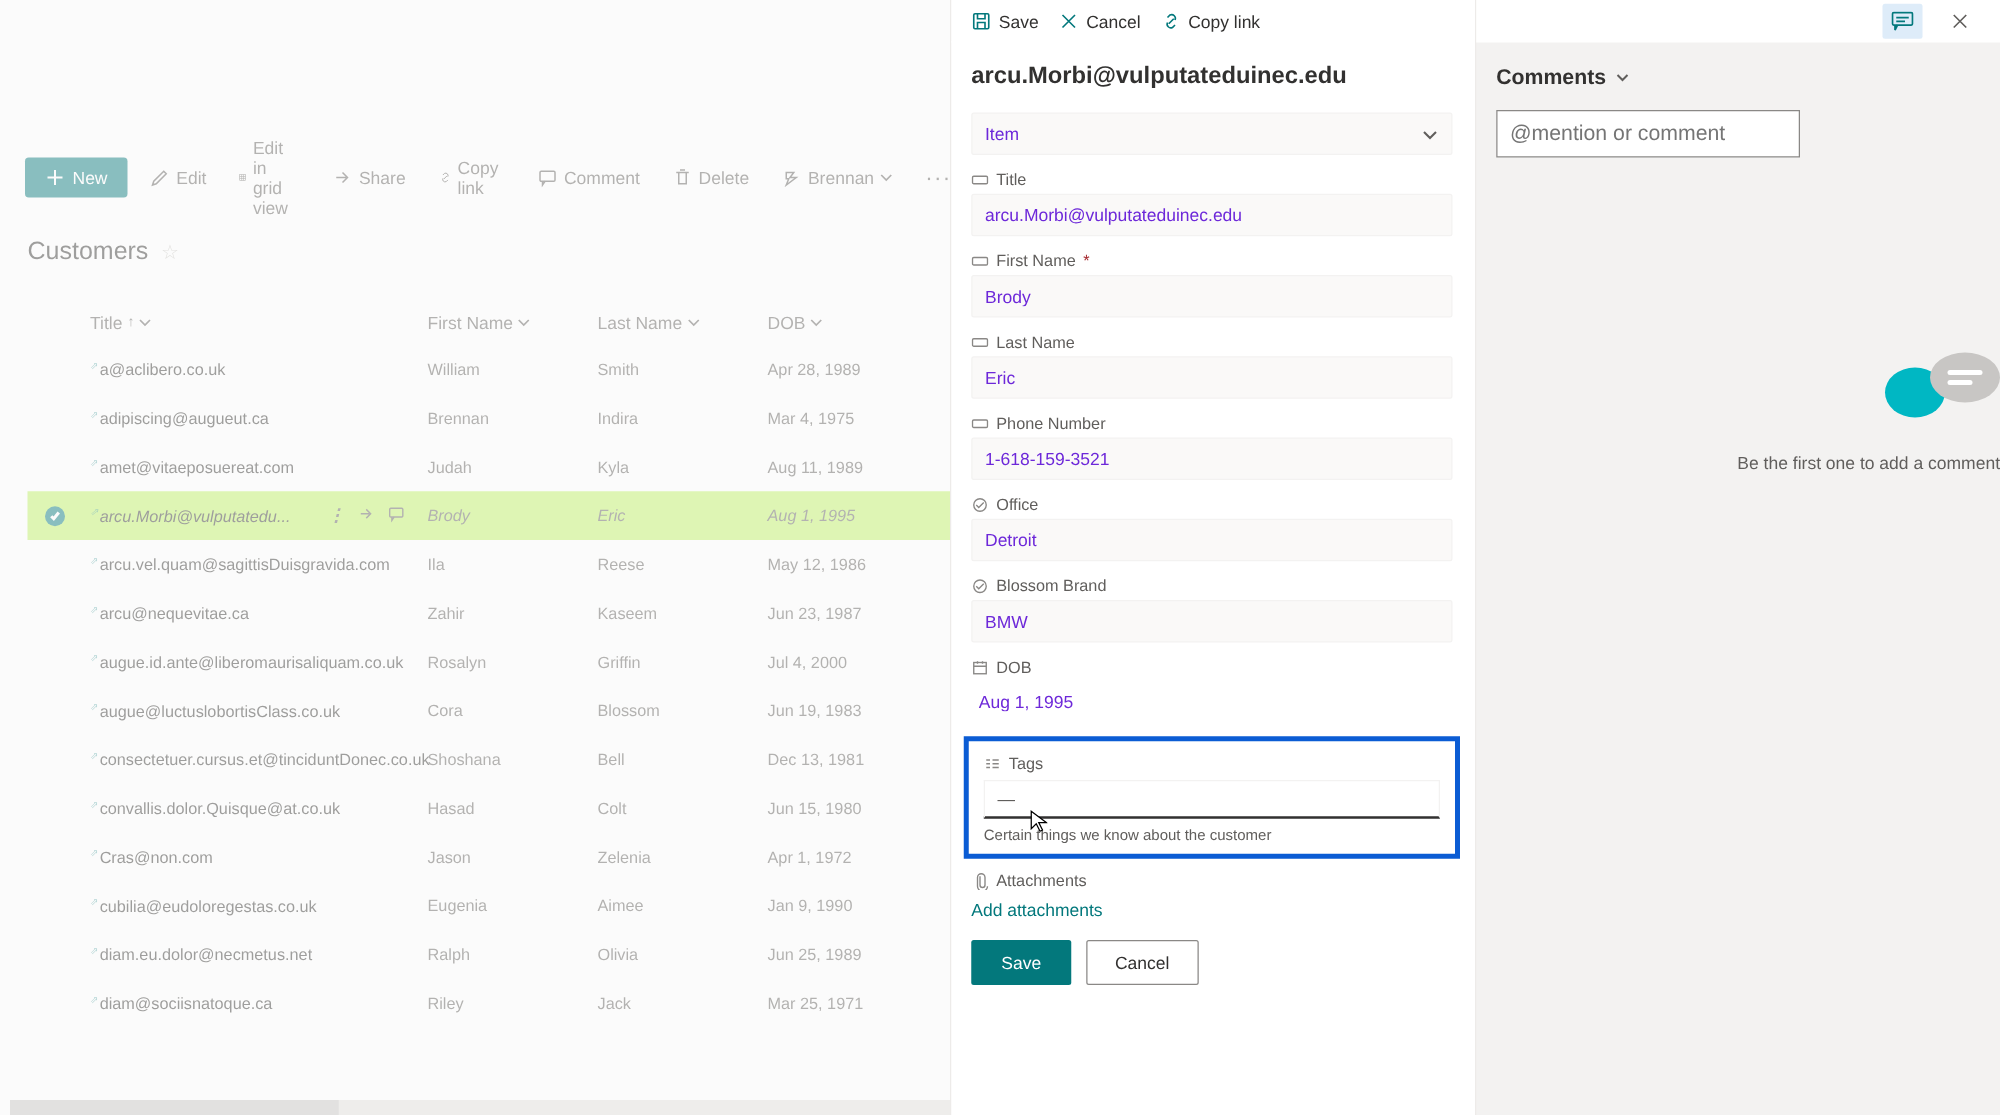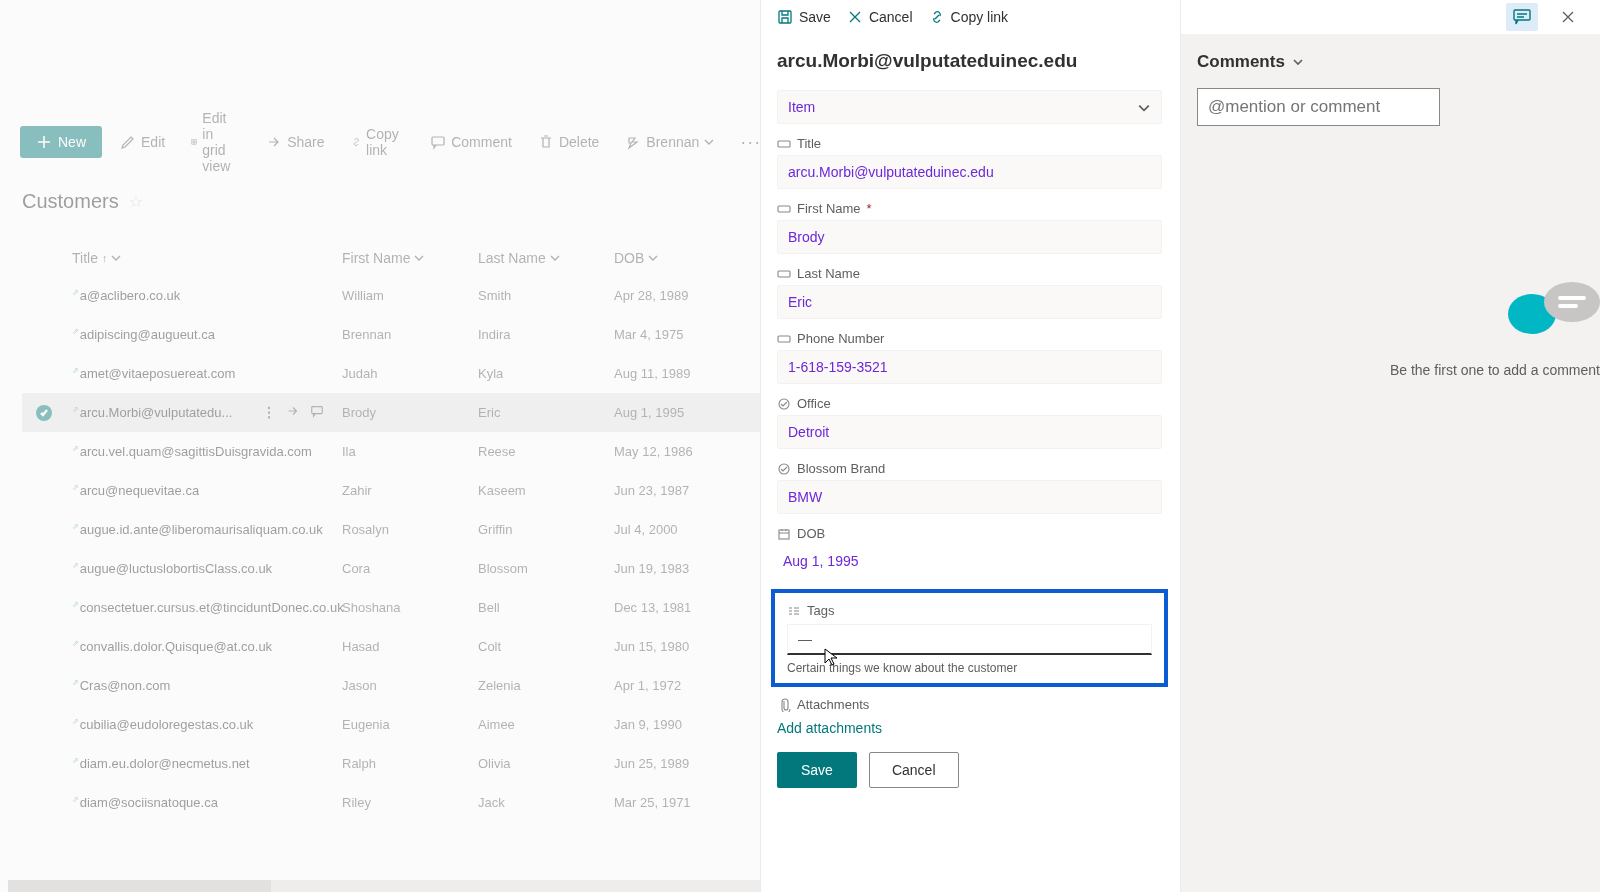--- a/index.html
+++ b/index.html
@@ -70,21 +70,22 @@
   .grid-body { }
   .grid-row {
     display: grid;
     grid-template-columns: 50px 270px 136px 136px 150px;
     align-items: center;
     height: 39px;
     font-size: 13px;
     color: #605e5c;
   }
   .grid-row.selected {
-    background: #e5e5e5;
+    background: #bef264;
+    font-style: italic;
   }
   .cell-title { color: #323130; }
   .sel-circle {
     width: 16px; height: 16px; border-radius: 50%;
     background: #03787c; display: flex; align-items: center; justify-content: center;
     margin-left: 14px;
   }
   .sel-circle svg { width: 10px; height: 10px; stroke: #fff; stroke-width: 2.5; fill: none; }
   .link-sup { vertical-align: super; font-size: 8px; color: #03787c; margin-right: 1px; opacity: 0.6;}
   .row-actions { position: absolute; left: 240px; display: flex; gap: 10px; color: #605e5c; }

